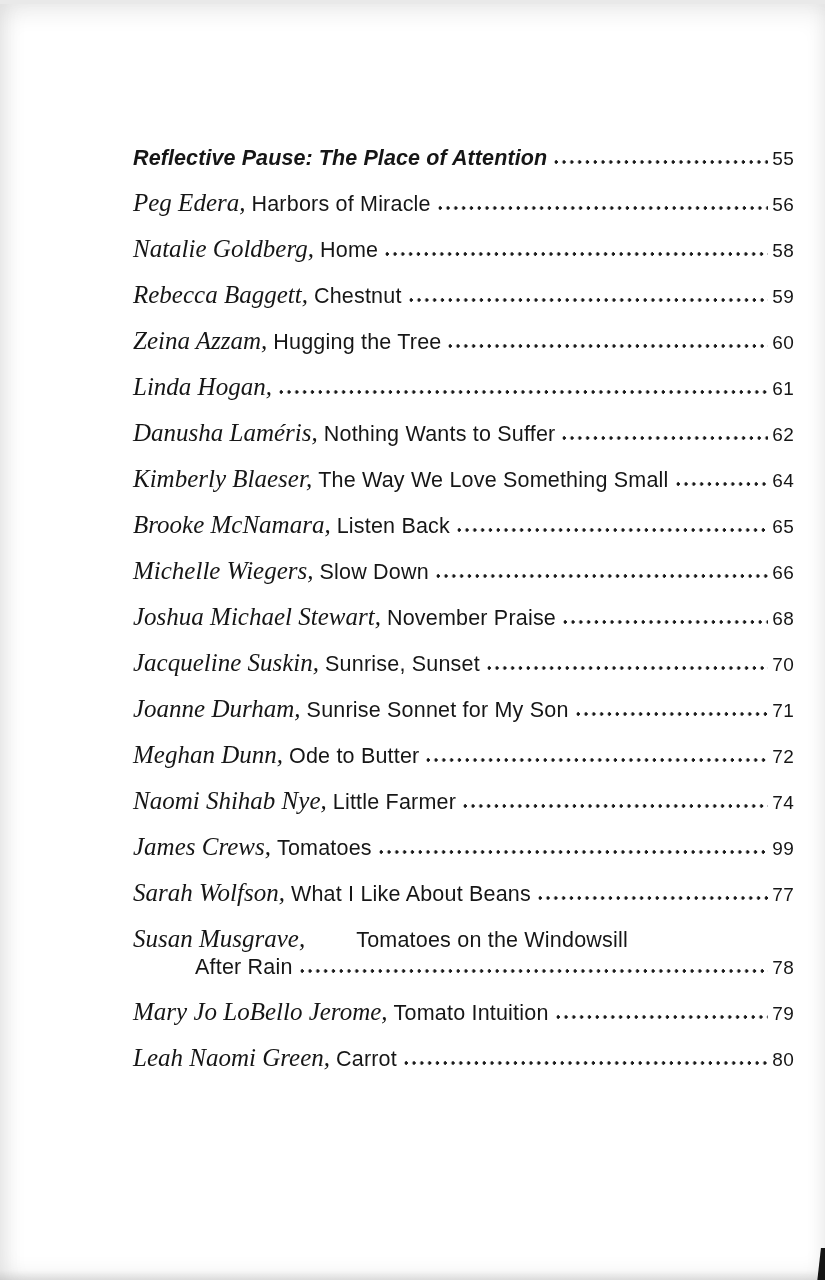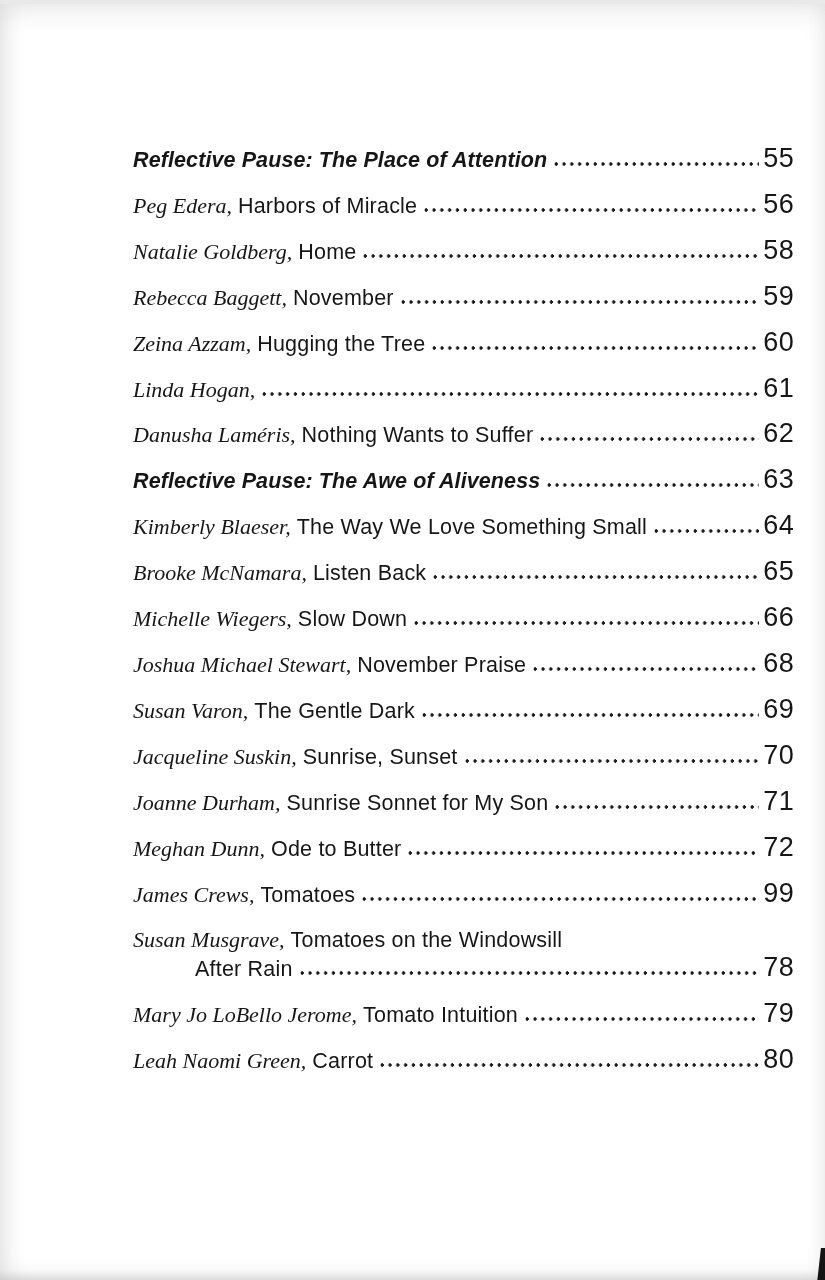--- a/index.html
+++ b/index.html
@@ -30,21 +30,21 @@
     display: flex;
     align-items: baseline;
     margin-bottom: 20.5px;
     font-size: 21.5px;
     line-height: 23.5px;
     white-space: nowrap;
   }
   .author {
     font-family: "Liberation Serif", serif;
     font-style: italic;
-    font-size: 22px;
+    font-size: 25px;
   }
   .author + .title { margin-left: 0.28em; }
   .title {
     font-family: "Liberation Sans", sans-serif;
     letter-spacing: 0.2px;
   }
   .row.pause .title {
     font-style: italic;
     font-weight: 700;
     letter-spacing: 0.1px;
@@ -53,21 +53,21 @@
     flex: 1;
     height: 6px;
     margin: 0 4px 0 7px;
     background-image: radial-gradient(circle at 2.2px 3px, #1b1b1b 1.5px, transparent 1.9px);
     background-size: 7.8px 6px;
     background-repeat: repeat-x;
     background-position: left bottom;
   }
   .pagenum {
     font-family: "Liberation Sans", sans-serif;
-    font-size: 27px;
+    font-size: 19px;
     letter-spacing: 0.3px;
   }
   .row.continuation { margin-top: -7px; justify-content: center; }
   .row.continuation .title { margin-left: 62px; }
   .corner-mark {
     position: absolute;
     right: 0;
     bottom: 0;
     width: 9px;
     height: 36px;
@@ -102,47 +102,41 @@
     <span class="pagenum">56</span>
   </div>
       <div class="row">
     <span class="author">Natalie Goldberg,</span>
     <span class="title">Home</span>
     <span class="leader"></span>
     <span class="pagenum">58</span>
   </div>
       <div class="row">
     <span class="author">Rebecca Baggett,</span>
-    <span class="title">November</span>
+    <span class="title">Chestnut</span>
     <span class="leader"></span>
     <span class="pagenum">59</span>
   </div>
       <div class="row">
     <span class="author">Zeina Azzam,</span>
     <span class="title">Hugging the Tree</span>
     <span class="leader"></span>
     <span class="pagenum">60</span>
   </div>
       <div class="row">
     <span class="author">Linda Hogan,</span>
     <span class="leader"></span>
     <span class="pagenum">61</span>
   </div>
       <div class="row">
     <span class="author">Danusha Laméris,</span>
     <span class="title">Nothing Wants to Suffer</span>
     <span class="leader"></span>
     <span class="pagenum">62</span>
   </div>
-      <div class="row pause">
-
-    <span class="title">Reflective Pause: The Awe of Aliveness</span>
-    <span class="leader"></span>
-    <span class="pagenum">63</span>
-  </div>
       <div class="row">
     <span class="author">Kimberly Blaeser,</span>
     <span class="title">The Way We Love Something Small</span>
     <span class="leader"></span>
     <span class="pagenum">64</span>
   </div>
       <div class="row">
     <span class="author">Brooke McNamara,</span>
     <span class="title">Listen Back</span>
     <span class="leader"></span>
@@ -154,50 +148,56 @@
     <span class="leader"></span>
     <span class="pagenum">66</span>
   </div>
       <div class="row">
     <span class="author">Joshua Michael Stewart,</span>
     <span class="title">November Praise</span>
     <span class="leader"></span>
     <span class="pagenum">68</span>
   </div>
       <div class="row">
-    <span class="author">Susan Varon,</span>
-    <span class="title">The Gentle Dark</span>
-    <span class="leader"></span>
-    <span class="pagenum">69</span>
-  </div>
-      <div class="row">
     <span class="author">Jacqueline Suskin,</span>
     <span class="title">Sunrise, Sunset</span>
     <span class="leader"></span>
     <span class="pagenum">70</span>
   </div>
       <div class="row">
     <span class="author">Joanne Durham,</span>
     <span class="title">Sunrise Sonnet for My Son</span>
     <span class="leader"></span>
     <span class="pagenum">71</span>
   </div>
       <div class="row">
     <span class="author">Meghan Dunn,</span>
     <span class="title">Ode to Butter</span>
     <span class="leader"></span>
     <span class="pagenum">72</span>
   </div>
       <div class="row">
+    <span class="author">Naomi Shihab Nye,</span>
+    <span class="title">Little Farmer</span>
+    <span class="leader"></span>
+    <span class="pagenum">74</span>
+  </div>
+      <div class="row">
     <span class="author">James Crews,</span>
     <span class="title">Tomatoes</span>
     <span class="leader"></span>
     <span class="pagenum">99</span>
   </div>
-      <div class="row" style="margin-bottom: 10px;">
+      <div class="row">
+    <span class="author">Sarah Wolfson,</span>
+    <span class="title">What I Like About Beans</span>
+    <span class="leader"></span>
+    <span class="pagenum">77</span>
+  </div>
+      <div class="row" style="margin-bottom: 10px; gap: 45px;">
     <span class="author">Susan Musgrave,</span>
     <span class="title">Tomatoes on the Windowsill</span>
 
   </div>
       <div class="row continuation">
 
     <span class="title">After Rain</span>
     <span class="leader"></span>
     <span class="pagenum">78</span>
   </div>

